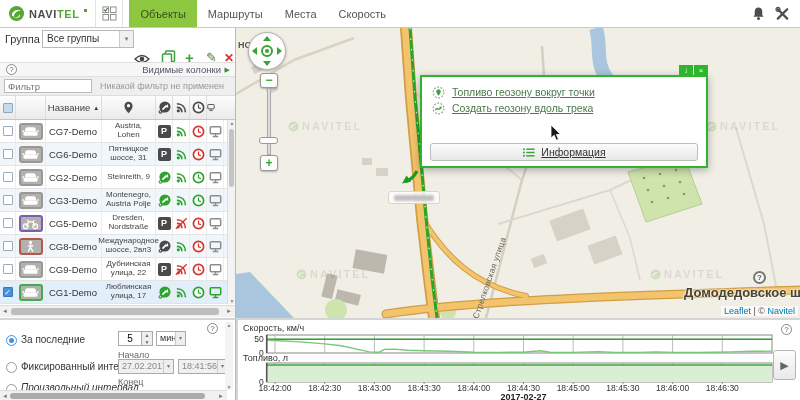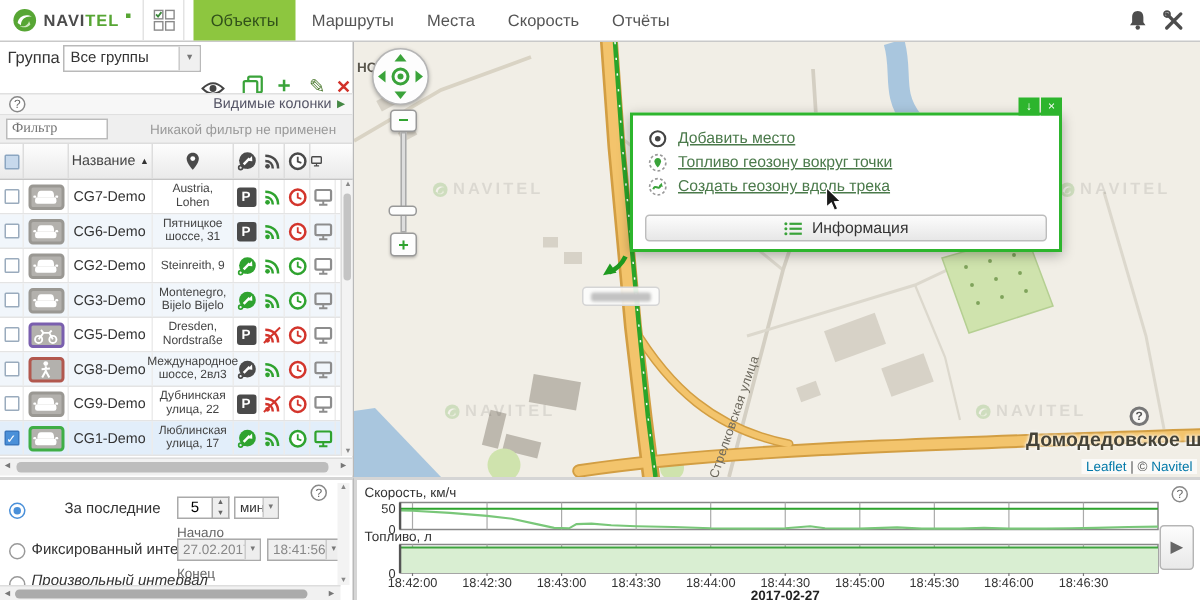--- a/index.html
+++ b/index.html
@@ -32,21 +32,21 @@
   .ic-copy { left:161px; } .ic-copy svg { width:15px; height:15px; }
   .ic-plus { left:185px; font-size:15px; font-weight:bold; color:#3aa33a; line-height:16px; }
   .ic-pencil { left:206px; font-size:13px; color:#4b7a2f; line-height:16px; }
   .ic-x { left:224px; font-size:12px; font-weight:bold; color:#d2322a; line-height:16px; }
   .cols-row { position:absolute; top:34px; left:0; right:0; height:15px; background:#f7f7f7; border-top:1px solid #e0e0e0; border-bottom:1px solid #e0e0e0; }
   .help-c { width:11px; height:11px; border:1px solid #888; border-radius:50%; font-size:8px; line-height:10px; text-align:center; color:#666; background:#fff; }
   .cols-row .help-c { position:absolute; left:6px; top:1px; }
   .cols-link { position:absolute; right:14px; top:1px; font-size:9.5px; color:#556; }
   .cols-arrow { position:absolute; right:5px; top:1px; font-size:7px; color:#484; line-height:12px; }
   .filter-row { position:absolute; top:49px; left:0; right:0; height:19px; background:#efefef; border-bottom:1px solid #ddd; }
-  .filter-input { position:absolute; left:4px; top:2px; width:68px; height:14px; border:1px solid #bbb; font-size:9.5px; padding:0 3px; font-family:Liberation Serif, serif; color:#444; }
+  .filter-input { position:absolute; left:4px; top:2px; width:88px; height:14px; border:1px solid #bbb; font-size:9.5px; padding:0 3px; font-family:Liberation Sans, sans-serif; color:#444; }
   .filter-status { position:absolute; left:100px; top:4px; font-size:9px; color:#999; }
   .thead { position:absolute; top:68px; left:0; right:0; height:24px; background:linear-gradient(#fdfdfd,#eaeaea); border-bottom:1px solid #c5c5c5; display:flex; align-items:center; }
   .th { display:flex; align-items:center; justify-content:center; height:100%; border-right:1px solid #ddd; }
   .th-chk { width:16px; } .th-type { width:30px; } .th-name { width:56px; font-size:9.5px; color:#444; gap:3px; }
   .th-name .sort { font-size:6px; color:#333; }
   .th-addr { width:54px; } .th-ic { width:17px; } .th-sb { width:8px; border-right:none; }
   .th svg { width:13px; height:13px; color:#4a4a4a; }
   .cb { width:10px; height:10px; border:1px solid #9aabbd; background:#fff; border-radius:1px; display:inline-block; font-size:8px; line-height:9px; text-align:center; }
   .cb.all { background:#c7d9ec; border-color:#8ba6c1; }
   .cb.on { background:#4a90d9; border-color:#3a78bf; color:#fff; }
@@ -121,21 +121,21 @@
   .wm1 { left:52px; top:92px; } .wm2 { left:470px; top:92px; } .wm3 { left:60px; top:240px; } .wm4 { left:414px; top:240px; }
 
   
   .popup { position:absolute; left:184px; top:47px; width:288px; height:93px; background:#fff; border:2px solid #2db52d; box-shadow:0 2px 8px rgba(0,0,0,.3); }
   .ptab { position:absolute; right:-2px; top:-12px; height:12px; display:flex; gap:1px; }
   .ptab-btn { width:14px; height:12px; background:#2db52d; color:#fff; font-size:8px; line-height:12px; text-align:center; display:inline-block; }
   .pmenu { list-style:none; margin:7px 0 0 10px; }
   .pmenu li { height:16px; display:flex; align-items:center; gap:7px; }
   .pic { width:13px; height:13px; flex:0 0 13px; }
   .plink { font-size:10.5px; color:#4b7a4b; text-decoration:underline; white-space:nowrap; }
-  .pinfo { position:absolute; left:8px; right:8px; bottom:5px; height:18px; background:linear-gradient(#fcfcfc,#e7e7e7); border:1px solid #bdbdbd; border-radius:3px; font-size:10.5px; color:#333; display:flex; align-items:center; justify-content:center; gap:6px; font-family:"Liberation Sans",sans-serif; }
+  .pinfo { position:absolute; left:8px; right:8px; bottom:5px; height:18px; background:linear-gradient(#fcfcfc,#e7e7e7); border:1px solid #bdbdbd; border-radius:3px; font-size:10.5px; color:#333; display:flex; align-items:center; justify-content:center; gap:6px; font-family:"Liberation Sans",sans-serif;text-decoration:underline; }
   .pinfo .iic { width:13px; height:11px; }
   .pcursor { position:absolute; left:128px; top:48px; width:12px; height:18px; }
 
   
   .chartpanel { position:absolute; top:318px; left:236px; width:564px; height:82px; background:#fff; border-top:2px solid #d5d5d5; border-left:2px solid #d5d5d5; }
   .chart-svg { position:absolute; left:0; top:0; }
   .chartpanel .help-c { position:absolute; right:8px; top:4px; }
   .play-btn { position:absolute; right:4px; top:30px; width:23px; height:30px; background:linear-gradient(#fcfcfc,#e9e9e9); border:1px solid #b5b5b5; border-radius:3px; color:#666; font-size:11px; text-align:center; line-height:28px; }
 </style>
 </head>
@@ -277,21 +277,20 @@
     <div class="panel-toggle">
       <svg>
           <use href="#s-grid"></use>
         </svg>
     </div>
     <nav class="menu">
         <div class="mitem active">Объекты</div>
         <div class="mitem ">Маршруты</div>
         <div class="mitem ">Места</div>
         <div class="mitem ">Скорость</div>
-        <div class="mitem ">Отчёты</div>
       </nav>
     <div class="top-right">
       <svg class="tico">
           <use href="#s-bell"></use>
         </svg>
       <svg class="tico">
           <use href="#s-tools"></use>
         </svg>
 
     </div>
@@ -457,21 +456,21 @@
             <span class="cb "></span>
           </div>
     <div class="c ctype">
             <span class="vbadge b-gray">
               <svg>
                 <use href="#s-car"></use>
               </svg>
             </span>
           </div>
     <div class="c cname">CG3-Demo</div>
-    <div class="c caddr">Montenegro, Bijelo Bijelo</div>
+    <div class="c caddr">Montenegro, Austria Polje</div>
     <div class="c cic">
             <svg class="sic g">
               <use href="#s-move"></use>
             </svg>
           </div>
           <div class="c cic">
             <svg class="sic g">
               <use href="#s-sig"></use>
             </svg>
           </div>
@@ -629,21 +628,21 @@
       <div class="thumb"></div>
       <span class="sa" style="right:3px">►</span>
     </div>
   </aside>
 
   <div class="timepanel">
     <span class="help-c">?</span>
     <span class="radio on" style="left:6px; top:15px;">
         <span class="rdot"></span>
       </span>
-    <span class="tlabel" style="left:21px; top:14px;margin-left:22px;">За последние</span>
+    <span class="tlabel" style="left:21px; top:14px;">За последние</span>
     <input class="num-input" value="5" style="">
     <span class="spin">
         <span>▲</span>
         <span>▼</span>
       </span>
     <div class="mini-select" style="left:156px; top:11px; width:30px;"><span>минут</span><span class="arr">▾</span></div>
     <span class="small-lab" style="left:118px; top:30px;">Начало</span>
     <span class="radio" style="left:6px; top:42px;"></span>
     <span class="tlabel" style="left:21px; top:41px;">Фиксированный интервал</span>
     <div class="mini-select dis" style="left:118px; top:39px; width:56px;"><span>27.02.2017</span><span class="arr">▾</span></div>
@@ -764,26 +763,20 @@
       <a>Leaflet</a><span> | © </span><a>Navitel</a>
     </div>
     <div class="popup">
       <div class="ptab">
         <span class="ptab-btn">↓</span>
         <span class="ptab-btn">×</span>
       </div>
       <ul class="pmenu">
         <li>
             <svg class="pic">
-              <use href="#s-place"></use>
-            </svg>
-            <span class="plink">Добавить место</span>
-          </li>
-        <li>
-            <svg class="pic">
               <use href="#s-geopin"></use>
             </svg>
             <span class="plink">Топливо геозону вокруг точки</span>
           </li>
         <li>
             <svg class="pic">
               <use href="#s-geotrack"></use>
             </svg>
             <span class="plink">Создать геозону вдоль трека</span>
           </li>

